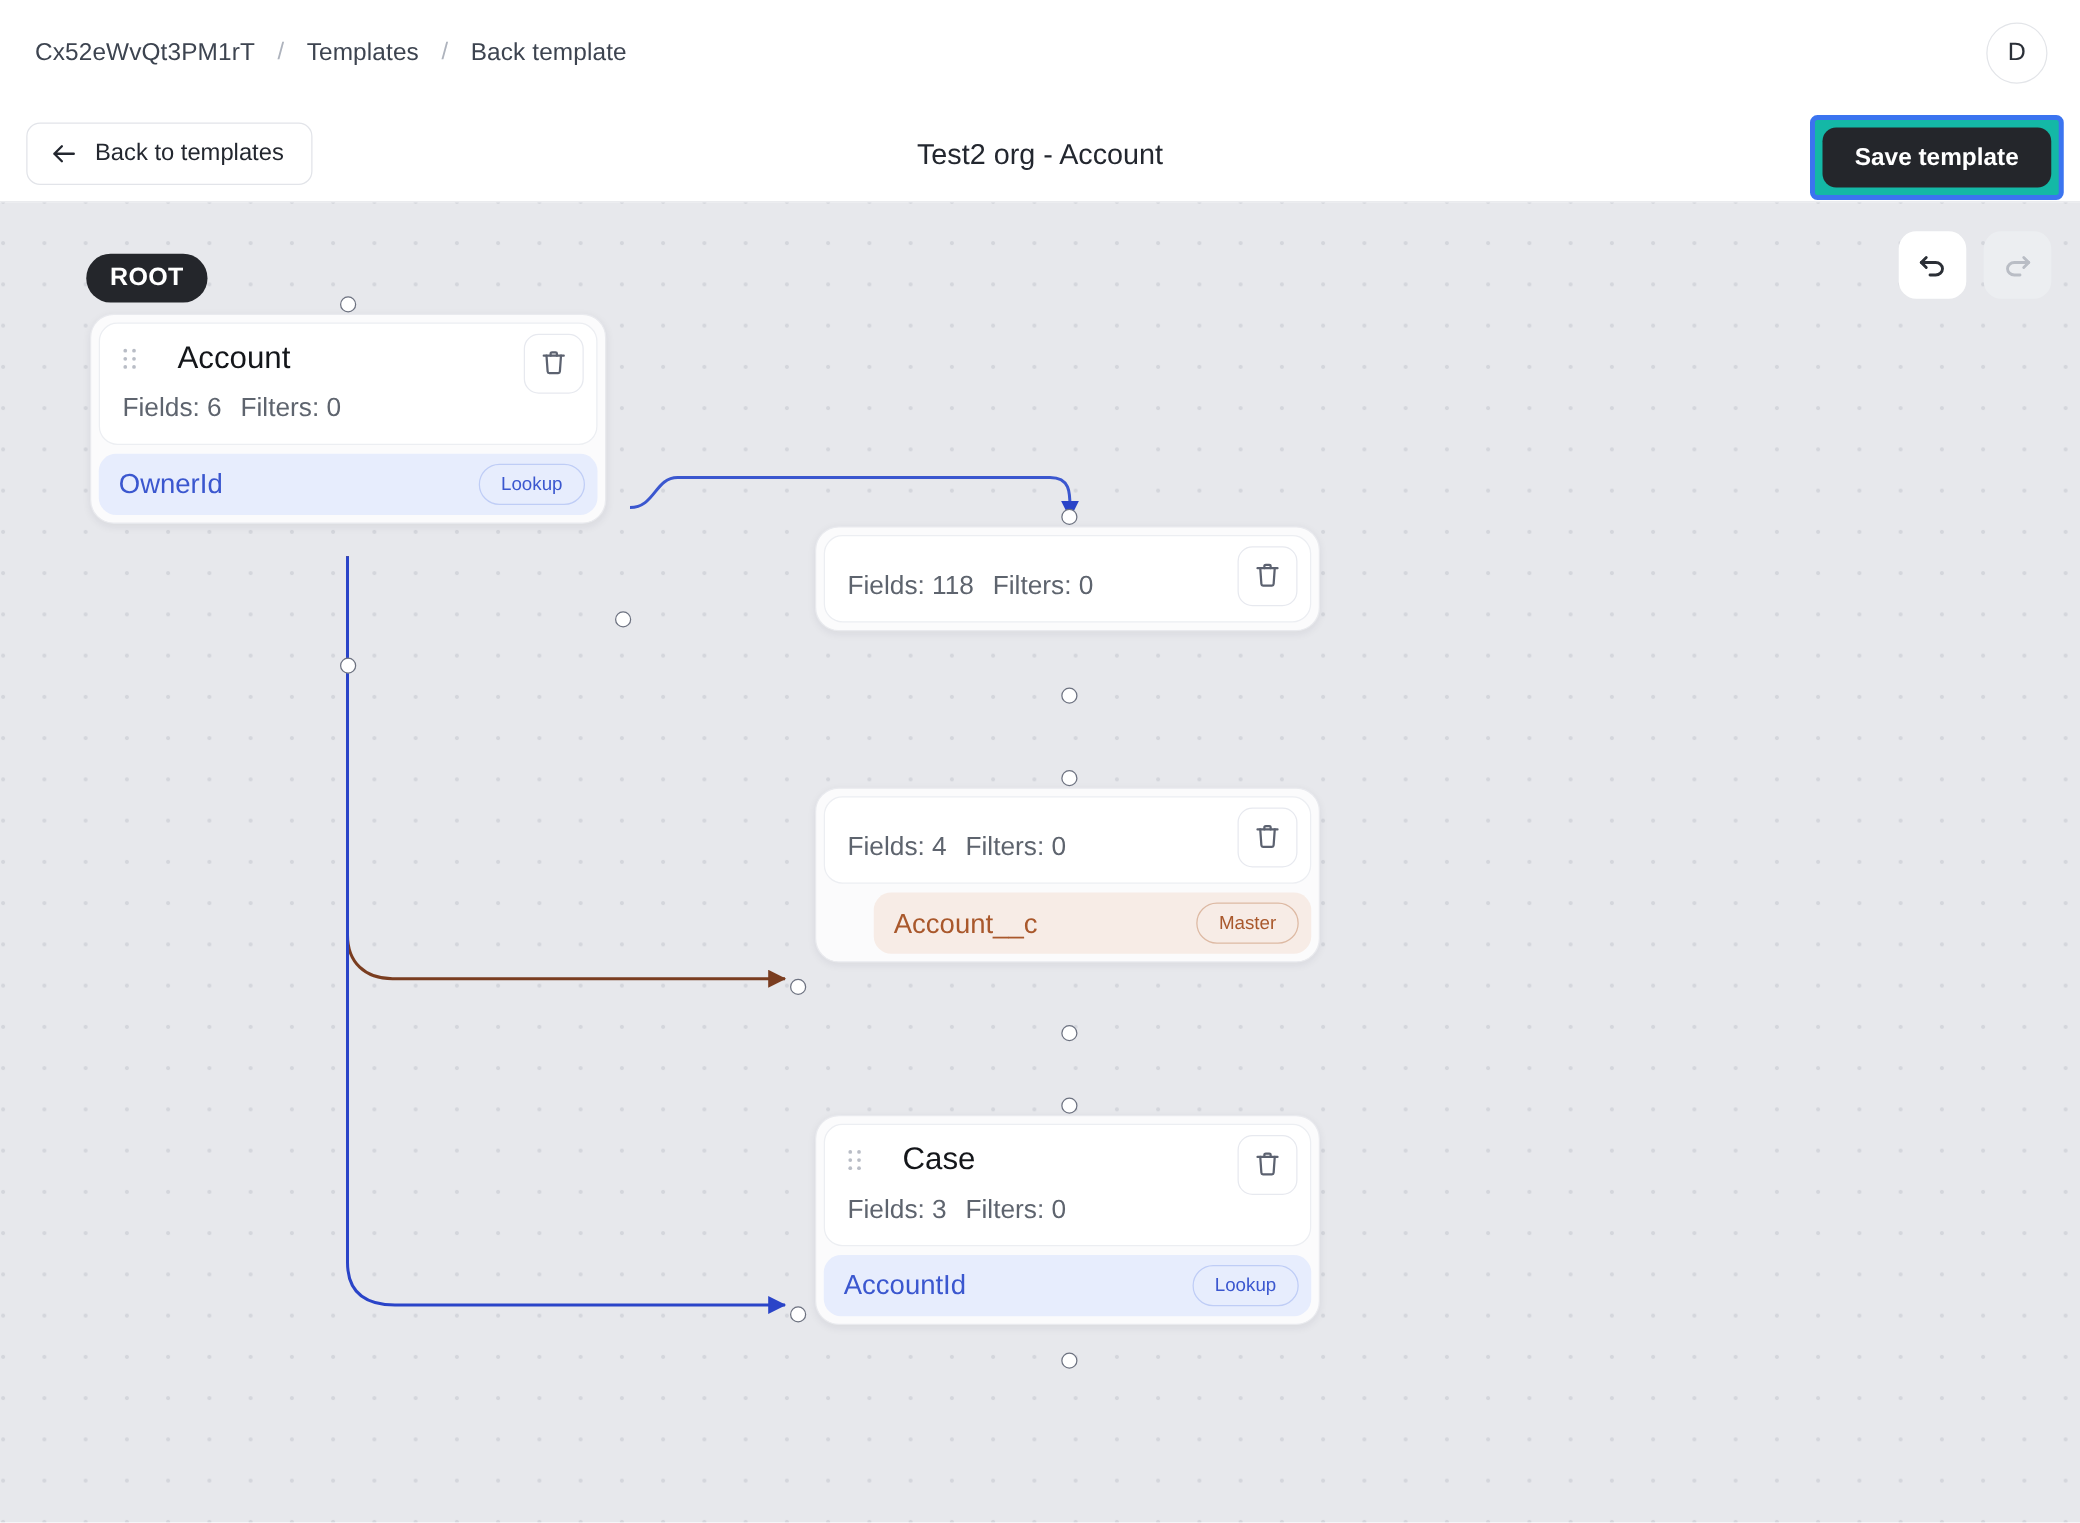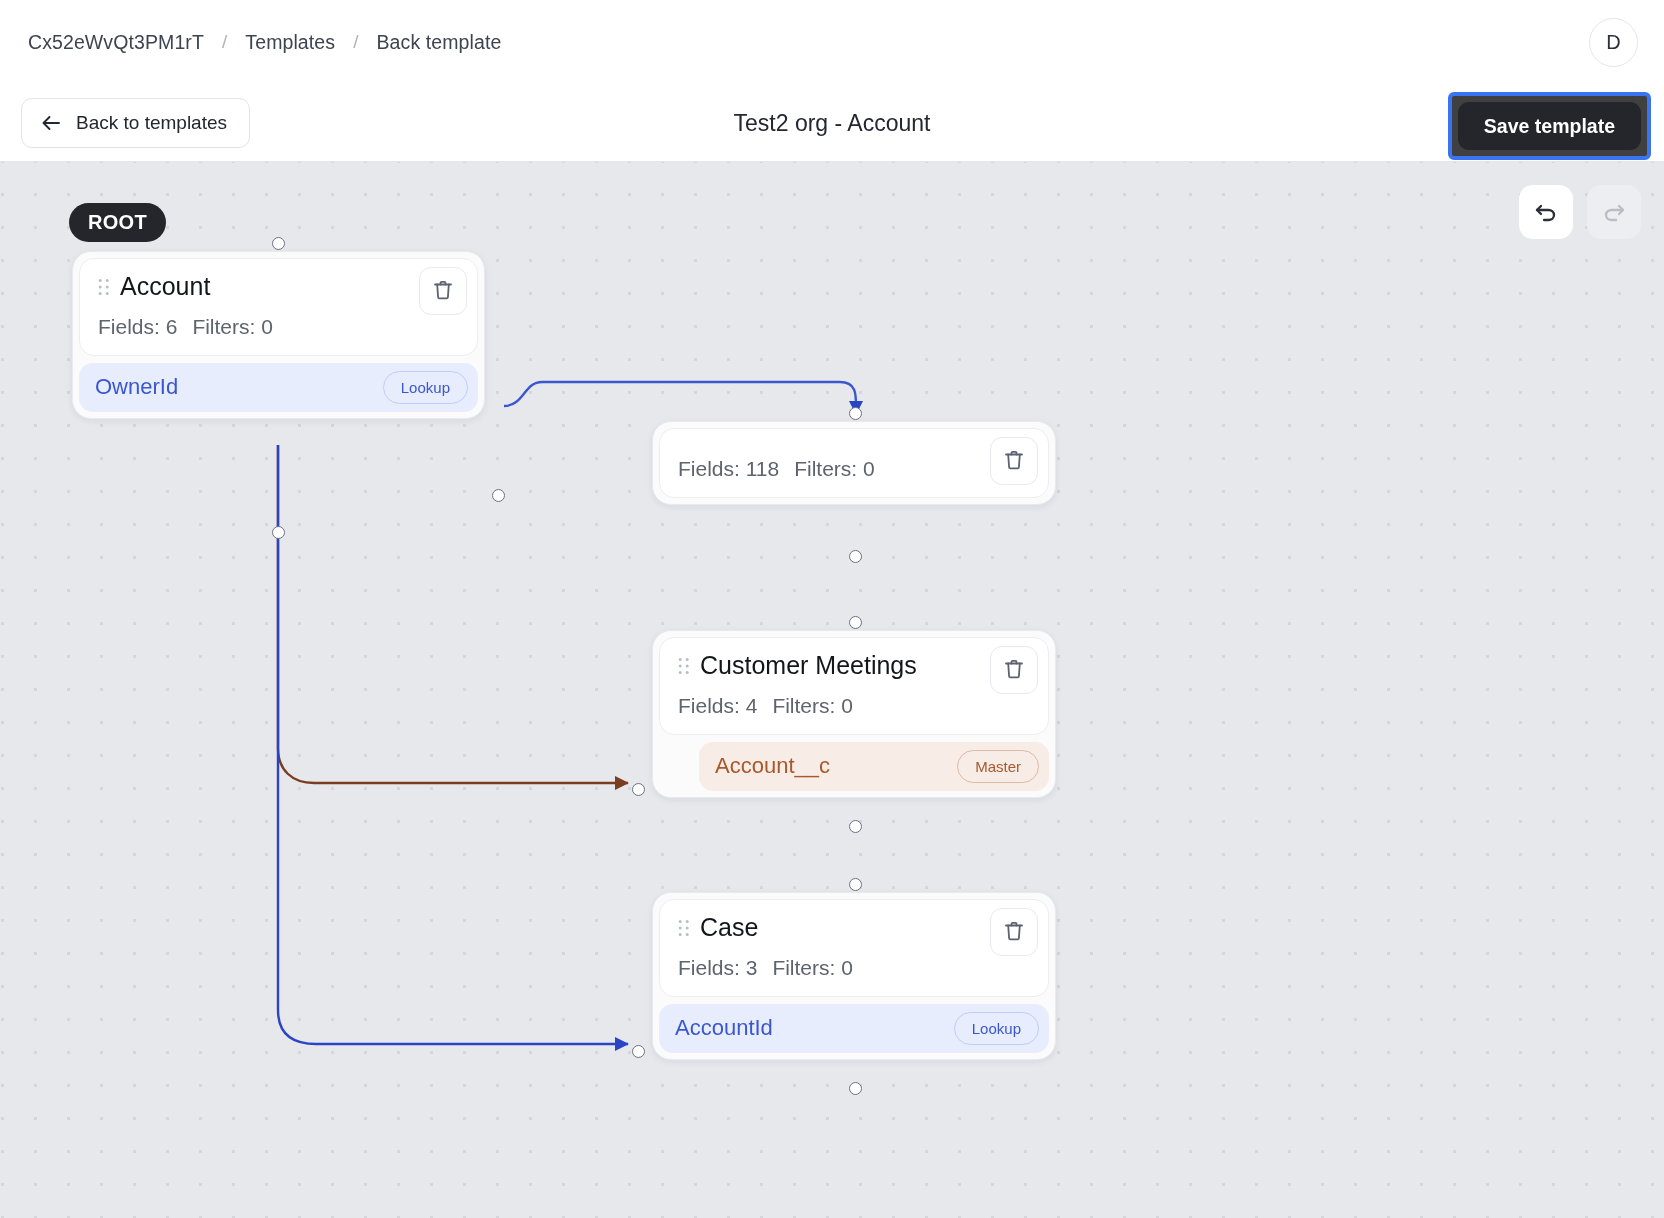--- a/index.html
+++ b/index.html
@@ -71,21 +71,21 @@
     display: flex; align-items: center; justify-content: center;
     font-size: 23px;
     color: #23272f;
     pointer-events: none;
   }
   .save-wrap {
     position: absolute; right: 13px; top: 8px;
     padding: 6px;
     border: 4px solid #3b74f0;
     border-radius: 6px;
-    background: #404040;
+    background: #14b8a6;
   }
   .save-btn {
     display: block;
     height: 48px;
     padding: 0 26px;
     background: #24262b;
     color: #ffffff;
     border: none;
     border-radius: 11px;
     font-size: 19.5px;
@@ -149,21 +149,21 @@
     padding: 6px;
   }
   .node-head {
     background: #ffffff;
     border: 1px solid #eceef2;
     border-radius: 15px;
     padding: 14px 14px 16px 14px;
     position: relative;
   }
   .node-title-row {
-    display: flex; align-items: center; gap: 10px;
+    display: flex; align-items: center; gap: 32px;
   }
   .drag-dots {
     width: 12px; height: 20px;
     flex: 0 0 auto;
     margin-left: 4px;
   }
   .node-name {
     font-size: 25px;
     color: #14161a;
     line-height: 1.1;
@@ -354,33 +354,20 @@
         </div>
       </div>
     </div>
 
     <div class="node" style="left:652px; top:468px; width:404px;">
       <div class="port" style="left:196px; top:-15px;"></div>
       <div class="port" style="left:196px; top:189px;"></div>
       <div class="port" style="left:-21px; top:152px;"></div>
 
       <div class="node-head">
-        <div class="node-title-row">
-          <span class="drag-dots">
-            <svg width="12" height="20" viewBox="0 0 12 20">
-              <circle cx="2.2" cy="3.5" r="1.5" fill="#b9bdc6"></circle>
-                <circle cx="9.2" cy="3.5" r="1.5" fill="#b9bdc6"></circle>
-              <circle cx="2.2" cy="10" r="1.5" fill="#b9bdc6"></circle>
-                <circle cx="9.2" cy="10" r="1.5" fill="#b9bdc6"></circle>
-              <circle cx="2.2" cy="16.5" r="1.5" fill="#b9bdc6"></circle>
-                <circle cx="9.2" cy="16.5" r="1.5" fill="#b9bdc6"></circle>
-            </svg>
-          </span>
-          <span class="node-name">Customer Meetings</span>
-        </div>
         <button class="trash-btn">
           <span>
             <svg width="24" height="24" viewBox="0 0 24 24" fill="none">
               <path d="M4 6.5H20" stroke="#5c6270" stroke-width="1.8" stroke-linecap="round"></path>
               <path d="M9.5 6.5V4.8C9.5 4.2 10 3.8 10.6 3.8H13.4C14 3.8 14.5 4.2 14.5 4.8V6.5" stroke="#5c6270" stroke-width="1.8" stroke-linecap="round"></path>
               <path d="M6.2 6.5L7.1 19.2C7.15 19.9 7.7 20.4 8.4 20.4H15.6C16.3 20.4 16.85 19.9 16.9 19.2L17.8 6.5" stroke="#5c6270" stroke-width="1.8" stroke-linecap="round" stroke-linejoin="round"></path>
             </svg>
           </span>
         </button>
         <div class="node-meta">

